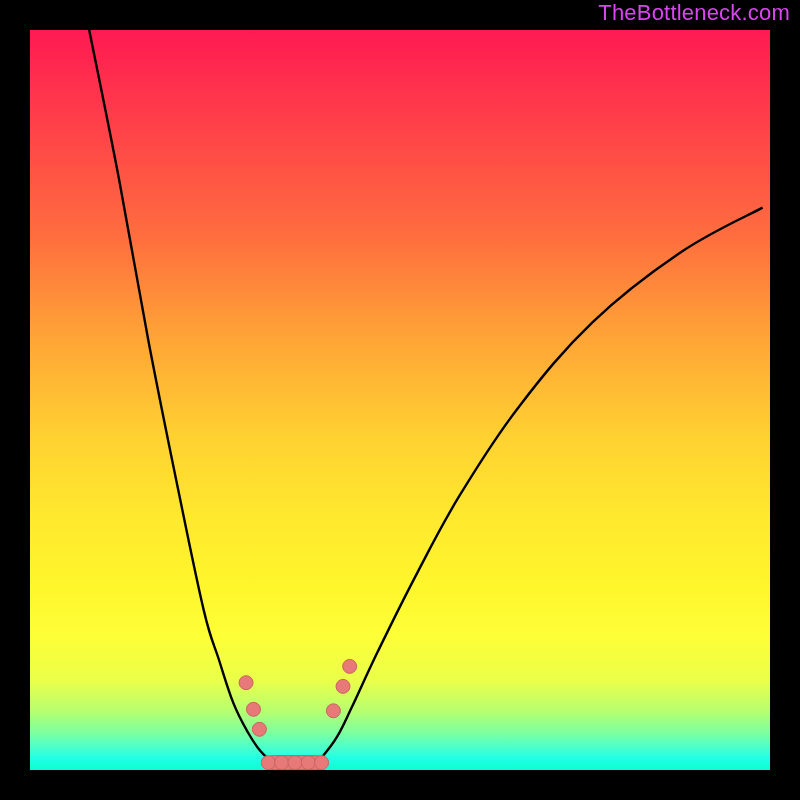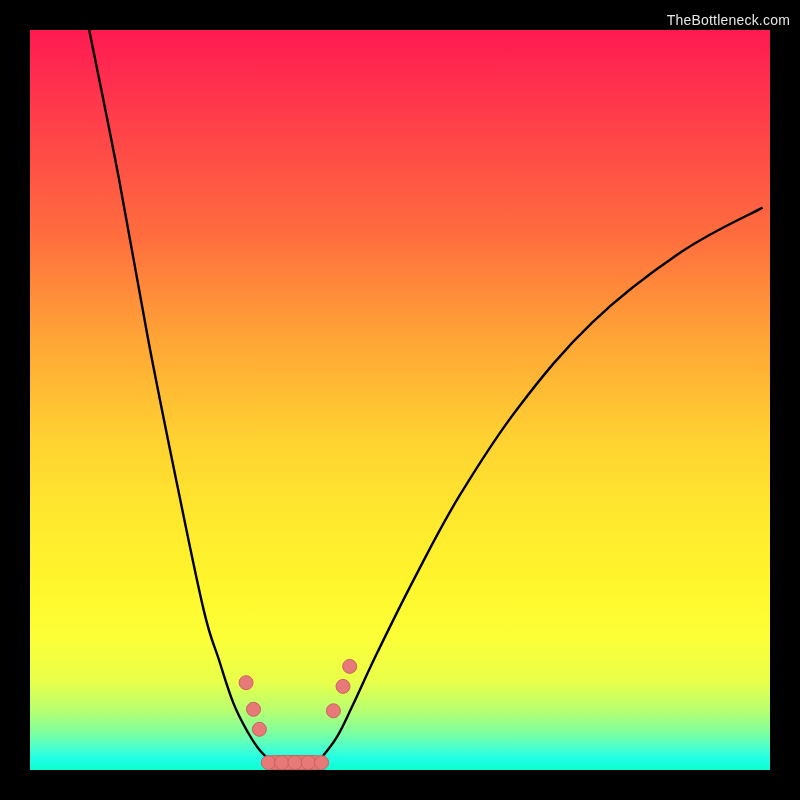--- a/index.html
+++ b/index.html
@@ -37,24 +37,24 @@
       #e9ff4a 88%,
       #b7ff70 92%,
       #7dffa0 95%,
       #4affcd 97%,
       #1fffe6 98.5%,
       #0dffcf 100%
     );
   }
   .watermark {
     position: absolute;
-    top: 12px;
+    top: 0;
     right: 10px;
-    color: #e5e5e5;
-    font-size: 14px;
+    color: #d946ef;
+    font-size: 22px;
     letter-spacing: 0.2px;
     user-select: none;
   }
   svg.curves {
     position: absolute;
     left: 0;
     top: 0;
     width: 740px;
     height: 740px;
     overflow: visible;

